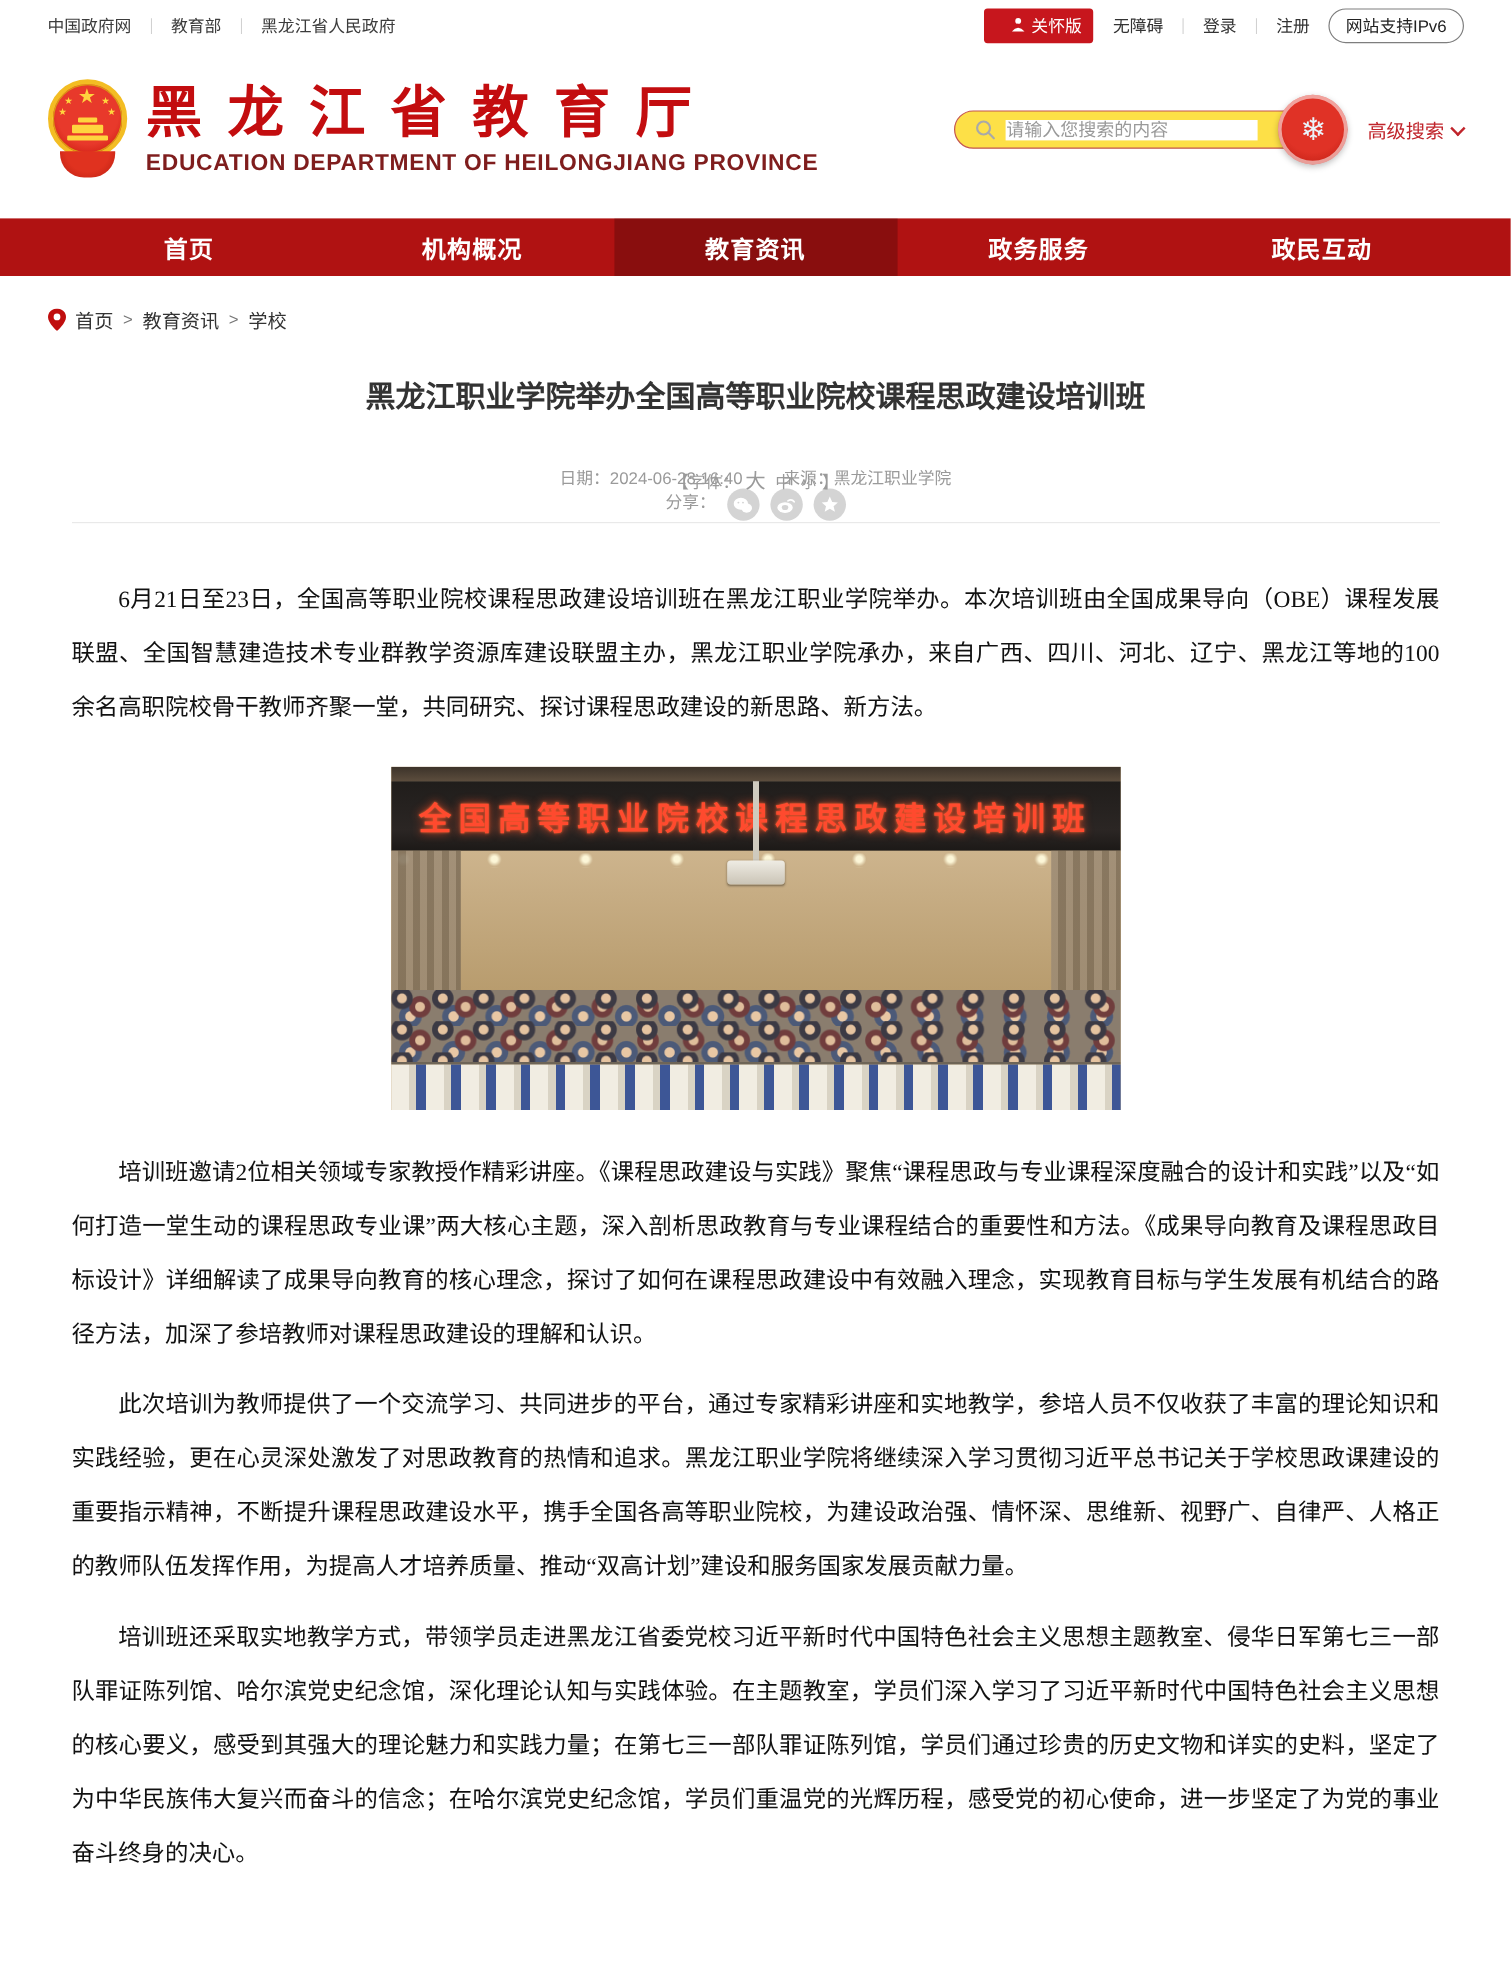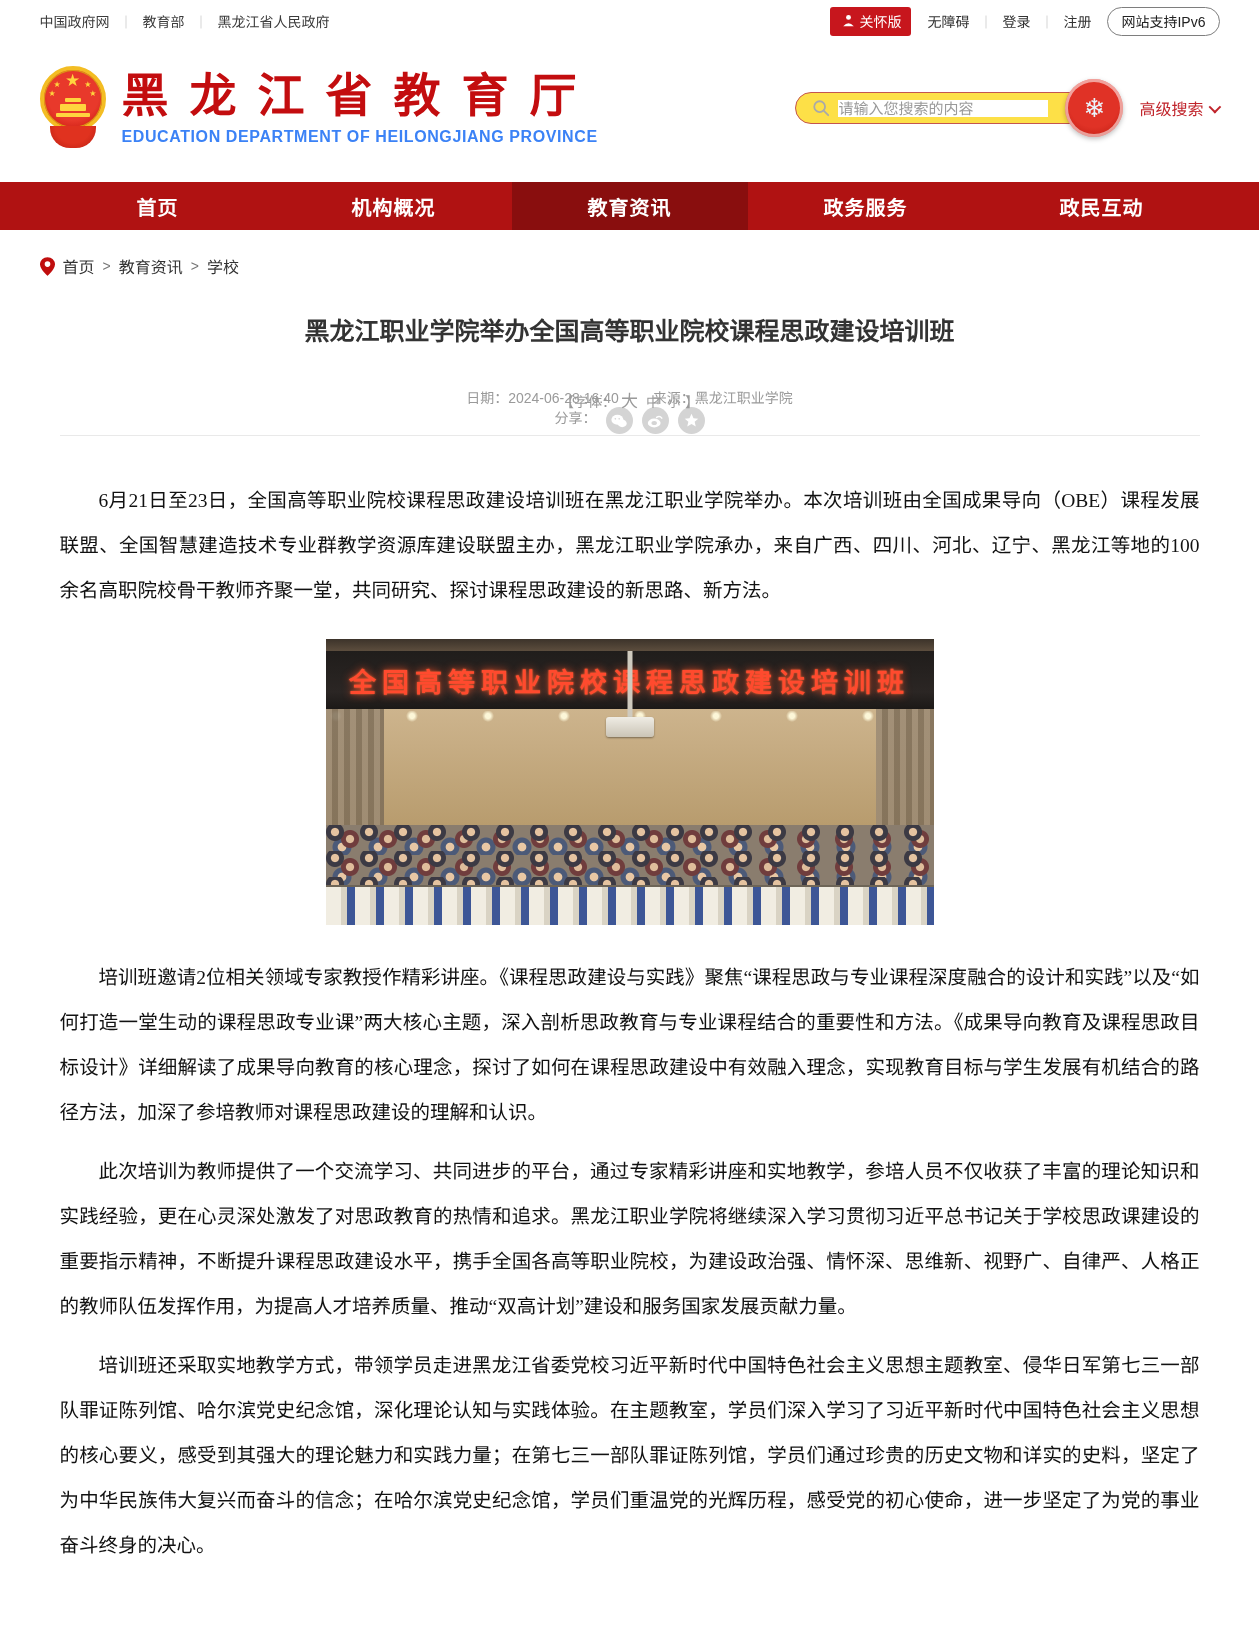--- a/index.html
+++ b/index.html
@@ -11,42 +11,42 @@
 
   
   .topbar { height:42px; background:#fff; }
   .topbar-inner { display:flex; justify-content:space-between; align-items:center; height:42px; }
   .topbar-left { display:flex; align-items:center; gap:10px; font-size:14px; color:#3c3c3c; }
   .topbar-left a { color:#3c3c3c; text-decoration:none; cursor:pointer; }
   .tb-sep { color:#b9b9b9; font-size:13px; }
   .topbar-right { display:flex; align-items:center; gap:10px; font-size:14px; color:#333; }
   .topbar-right a { color:#333; text-decoration:none; cursor:pointer; }
   .care-btn { display:inline-flex; align-items:center; gap:4px; background:#c7161d; color:#fff;
-              font-size:14px; padding:4px 10px 5px 12px; border-radius:3px; cursor:pointer; margin-right:6px; }
+              font-size:14px; padding:4px 10px 5px 22px; border-radius:3px; cursor:pointer; margin-right:6px; }
   .ipv6-pill { border:1px solid #7e7e7e; border-radius:15px; padding:3px 13px 4px; font-size:14px;
                color:#222; margin-left:6px; cursor:pointer; }
 
   
   .header { background:#fff; padding:22px 0 24px; }
   .header-inner { display:flex; justify-content:space-between; align-items:center; }
   .brand { display:flex; align-items:center; gap:16px; }
   .emblem { position:relative; width:66px; height:88px; flex:0 0 auto; }
   .emblem-circle { position:absolute; top:2px; left:0; width:66px; height:66px; border-radius:50%;
     background:radial-gradient(circle at 50% 42%, #e8392b 0 58%, #d8281c 75%, #c91f14 100%);
     border:4px solid #f3bd23; box-shadow:0 0 0 1px #d99e12 inset; }
   .emblem-star { position:absolute; top:8px; left:0; width:66px; text-align:center;
     color:#ffd53e; font-size:17px; line-height:17px; }
   .emblem-star-s { position:absolute; color:#ffd53e; font-size:8px; }
   .emblem-bld { position:absolute; left:50%; transform:translateX(-50%); background:#ffd53e; border-radius:1px; }
   .emblem-rib { position:absolute; top:62px; left:10px; width:46px; height:22px;
     background:radial-gradient(ellipse at 50% 0%, #e0321f 0 55%, #b81d10 100%);
     border-radius:0 0 20px 20px; }
   .site-title { color:#c30d0f; font-size:47px; font-weight:bold; letter-spacing:21px; line-height:1.1;
     white-space:nowrap; }
-  .site-sub { color:#3b82f6; font-size:16px; font-weight:bold; letter-spacing:0.6px; margin-top:6px;
+  .site-sub { color:#7f1d1d; font-size:19px; font-weight:bold; letter-spacing:0.6px; margin-top:6px;
     white-space:nowrap; }
   .search-area { display:flex; align-items:center; position:relative; padding-right:2px; }
   .search-pill { display:flex; align-items:center; width:300px; height:32px; border:1px solid #c4554f;
     border-radius:24px; padding:0 46px 0 16px; background:#fde047; }
   .search-pill input { border:none; outline:none; font-size:15px; color:#333; width:100%;
     font-family:"Liberation Sans","DejaVu Sans",sans-serif; }
   .search-pill input::placeholder { color:#9a9a9a; }
   .mag { margin-right:8px; flex:0 0 auto; }
   .snow-btn { position:relative; margin-left:-30px; width:58px; height:58px; border-radius:50%;
     border:none; cursor:pointer; color:#eaf4fb; font-size:26px; line-height:1;

